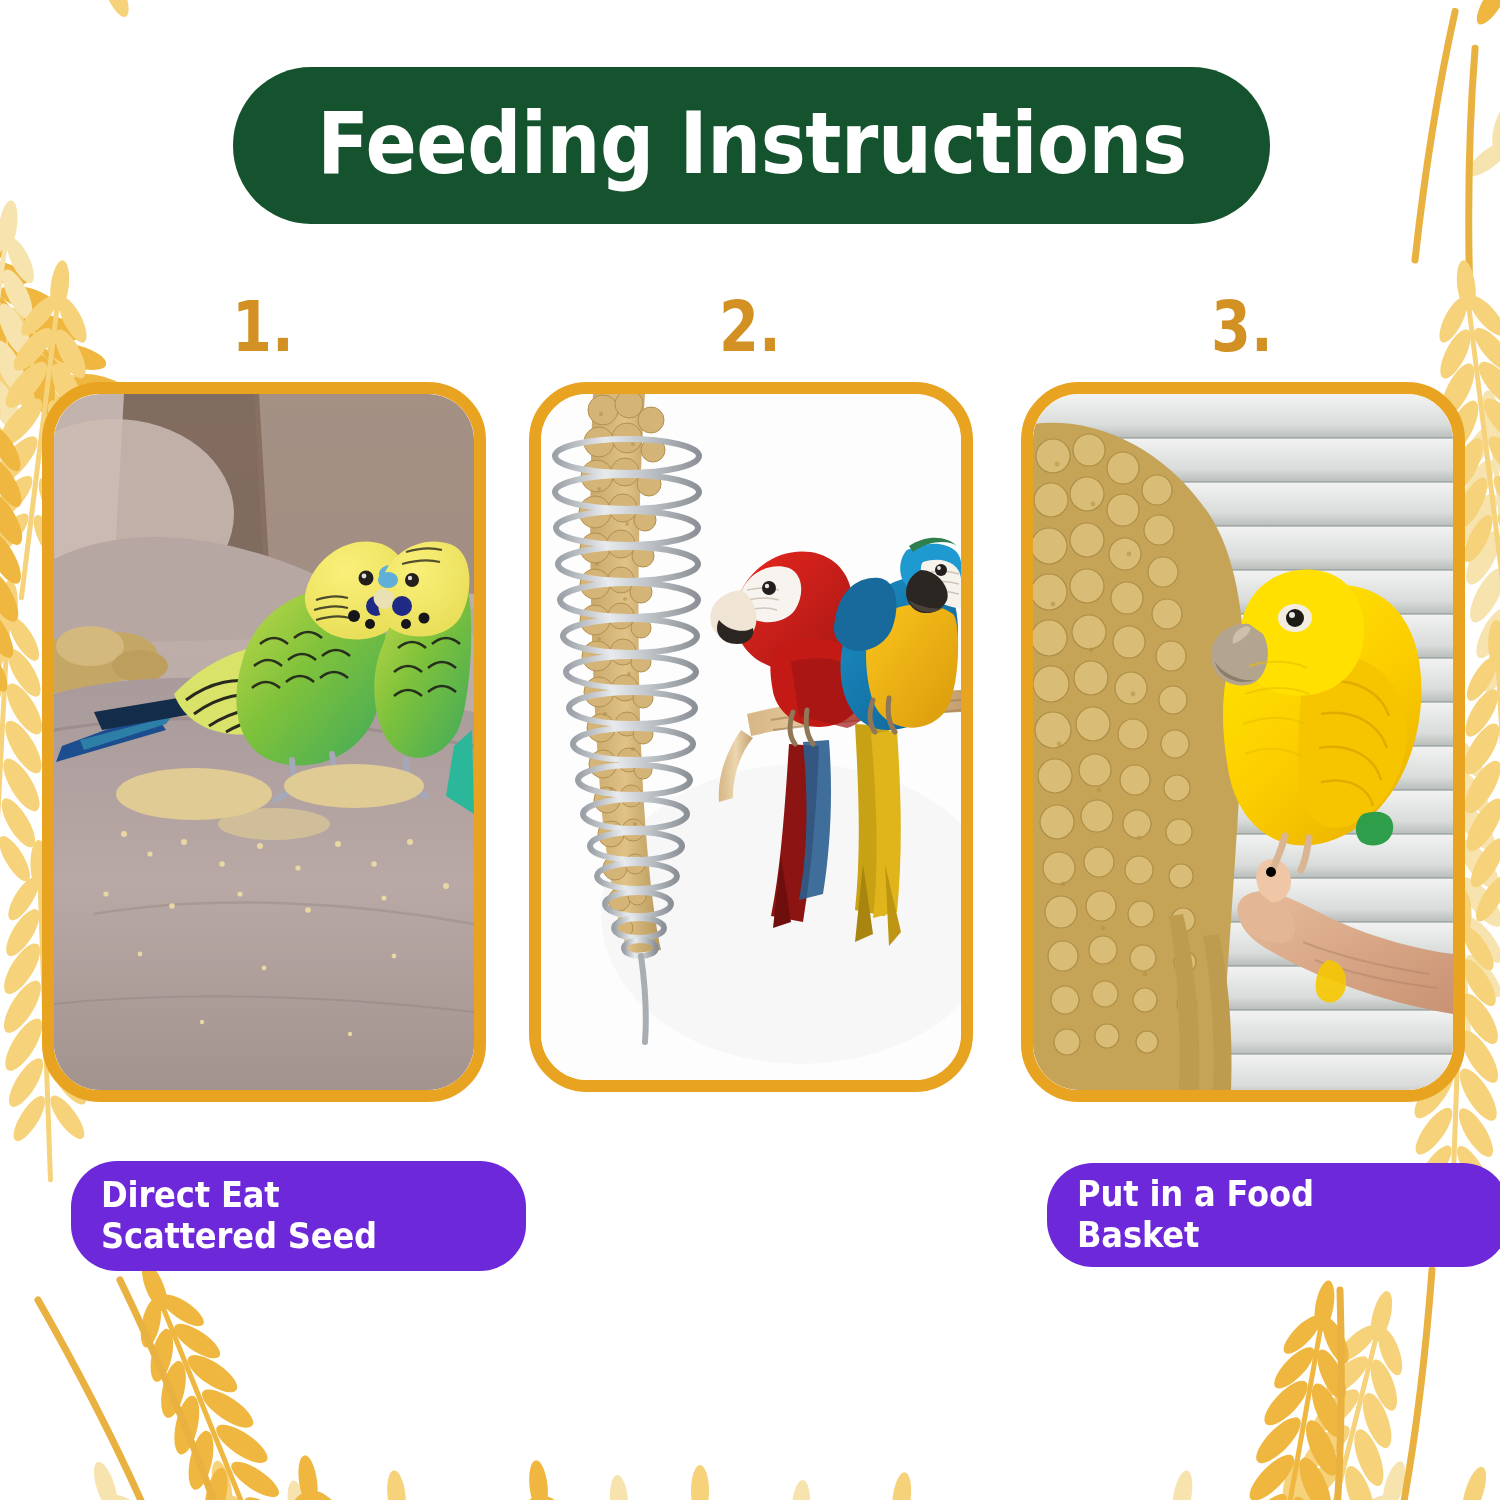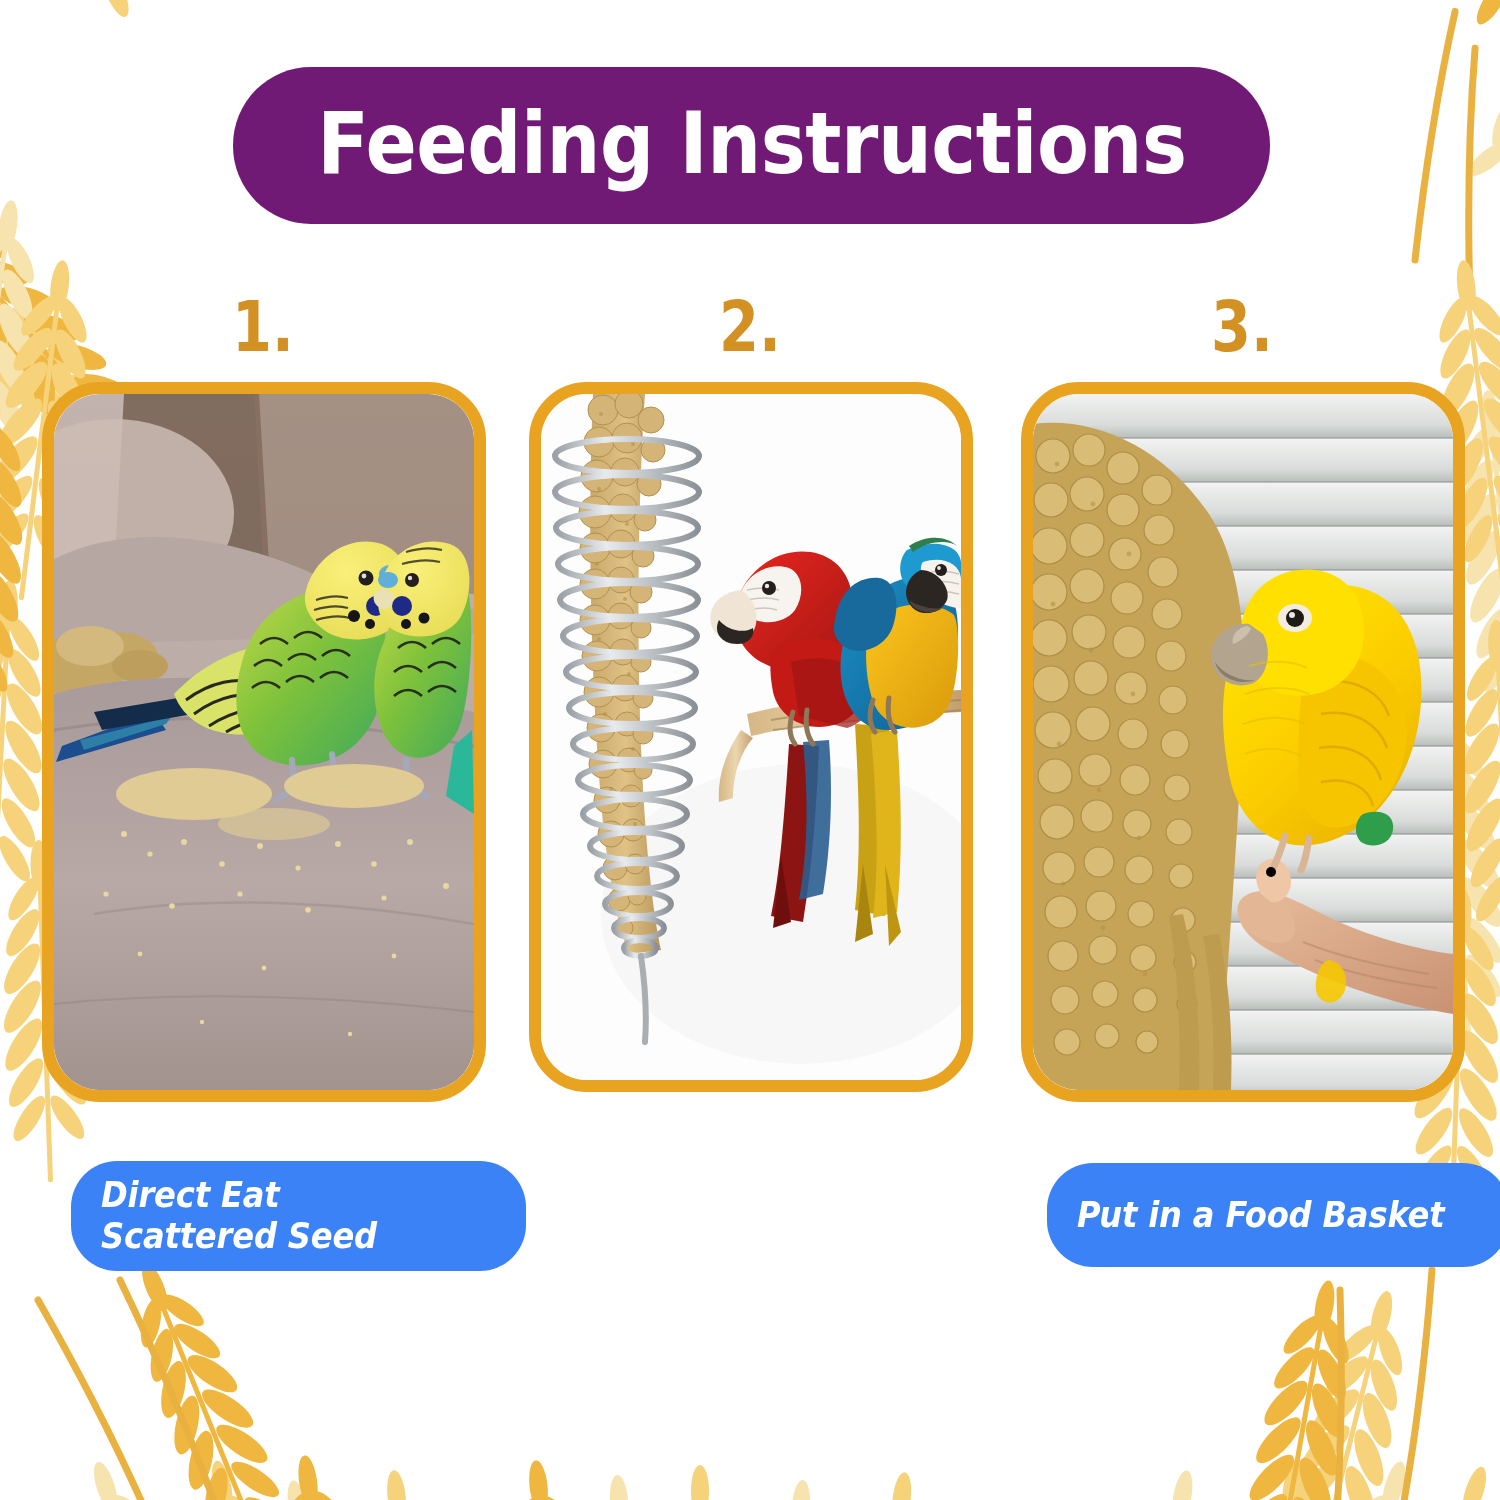--- a/index.html
+++ b/index.html
@@ -12,21 +12,21 @@
   }
   #stage{position:relative;width:1500px;height:1500px;overflow:hidden;background:#fff;}
 
   
   .wheat-layer{position:absolute;inset:0;pointer-events:none;z-index:0;}
   .wheat-layer svg{position:absolute;}
 
   
   .header-band{
     position:absolute;left:233px;top:67px;width:1037px;height:157px;
-    background:#701a75;
+    background:#14532d;
     border-radius:78px;
     z-index:3;
     display:flex;align-items:center;justify-content:center;
   }
   .header-title{
     color:#ffffff;
     font-family:"DejaVu Sans", sans-serif;
     font-weight:bold;
     font-size:86px;
     letter-spacing:-0.5px;
@@ -67,27 +67,26 @@
     background:#fff;
     z-index:2;
   }
   .photo-card.card-2{height:710px;}
   .photo-inner{position:absolute;inset:0;overflow:hidden;border-radius:46px;}
   .photo-inner svg{display:block;width:100%;height:100%;}
 
   
   .caption{
     position:absolute;
-    background:#3b82f6;
+    background:#6d28d9;
     border-radius:46px;
     box-sizing:border-box;
     display:flex;align-items:center;
     padding:34px 30px;
     z-index:4;
-    font-style:italic;
   }
   .caption-text{
     color:#ffffff;
     font-family:"DejaVu Sans", sans-serif;
     font-weight:bold;
     font-size:35px;
     line-height:1.16;
     transform:scaleX(0.92);
     transform-origin:left center;
     letter-spacing:-0.2px;

